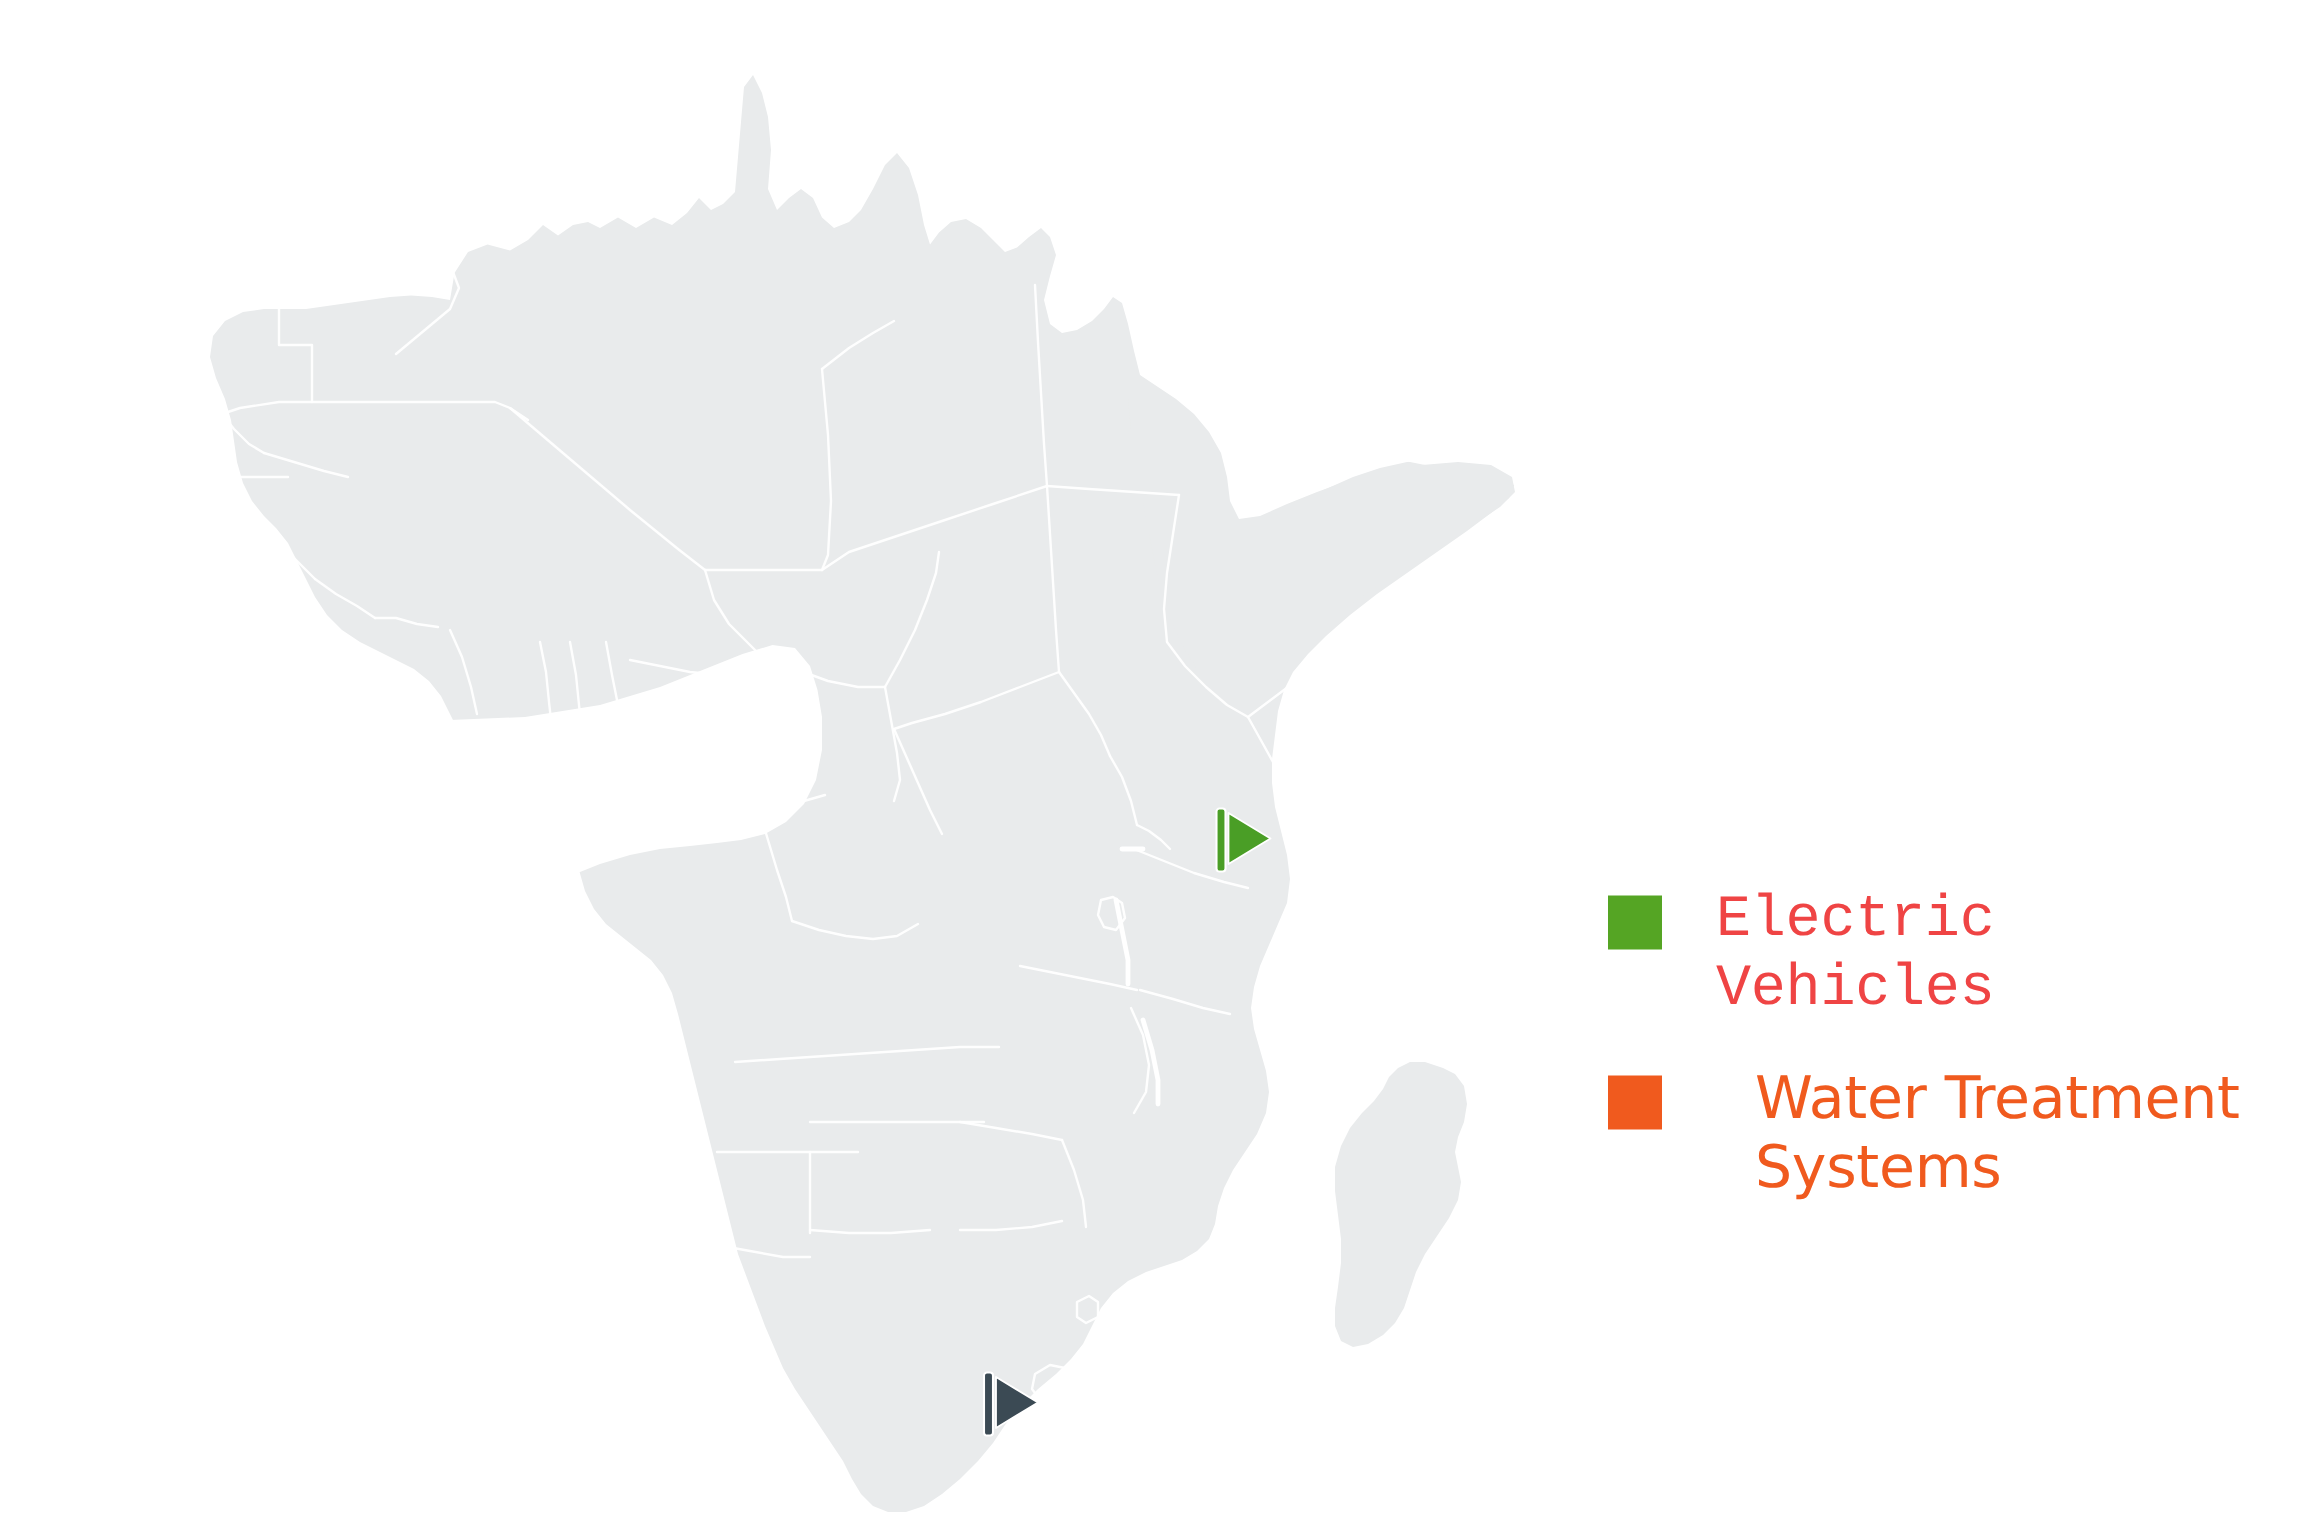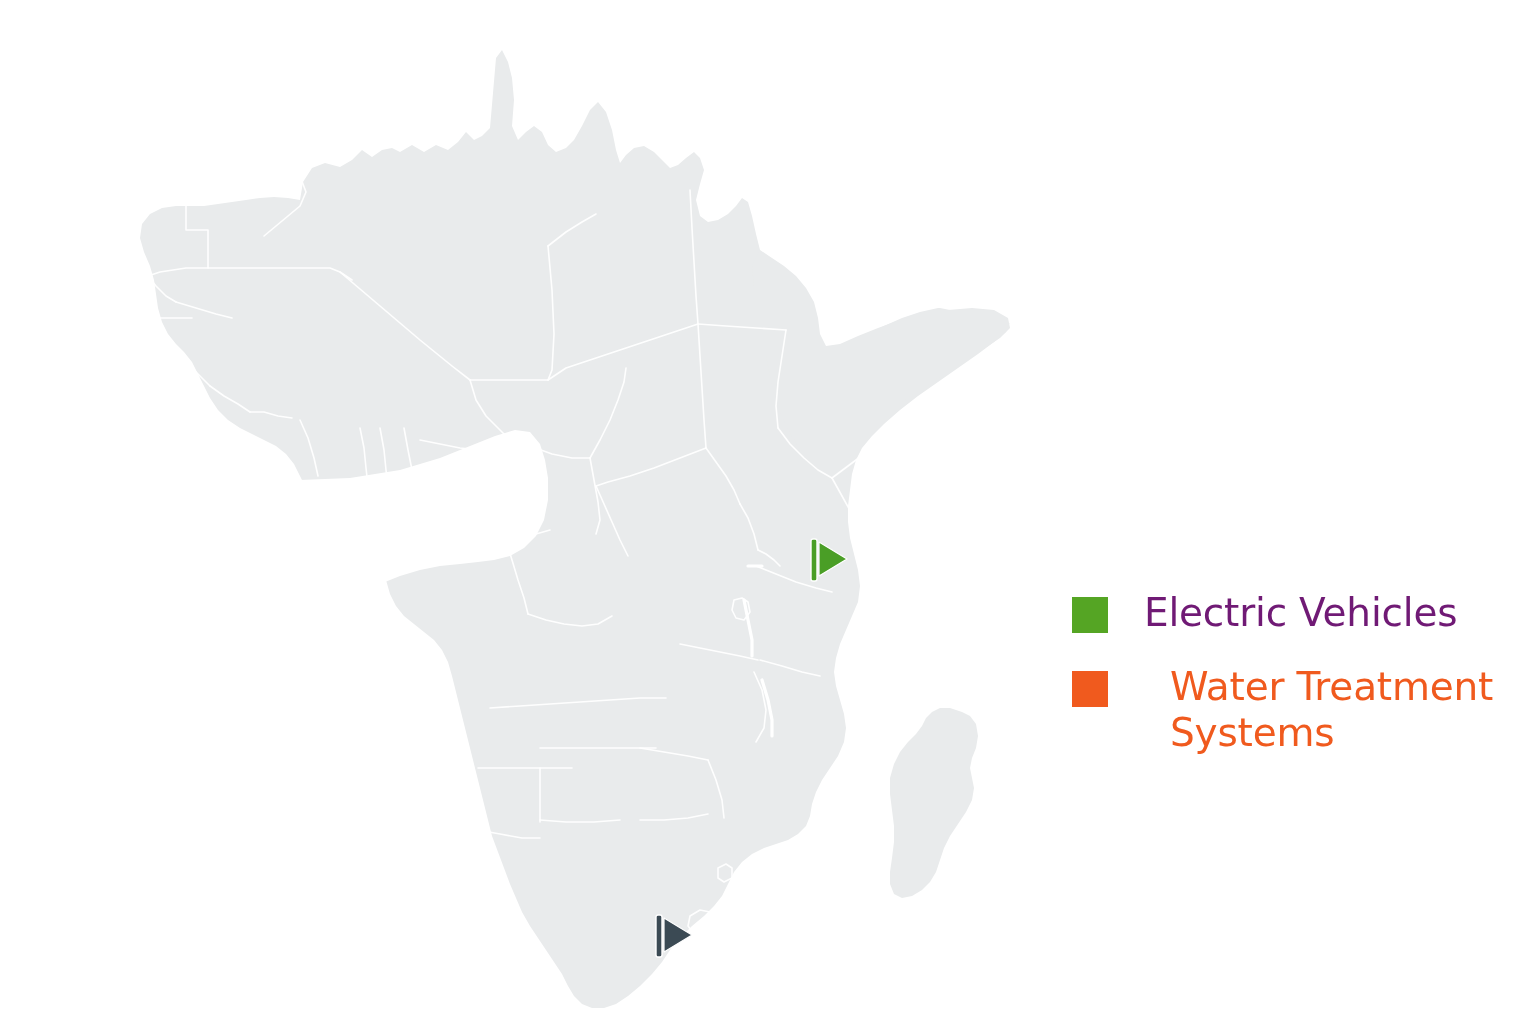--- a/index.html
+++ b/index.html
@@ -260,21 +260,21 @@
         <path d="M 11 4 L 39 21 L 11 38 Z" fill="#3b4a54" stroke="#ffffff" stroke-width="1.2" stroke-linejoin="round"></path>
       </svg>
     </div>
   </div>
 
   <div id="legend">
 
 
     <div class="legend-row">
       <div class="legend-swatch" style="background:#55a524;"></div>
-      <div class="legend-label" style="color:#701a75;">Electric Vehicles</div>
+      <div class="legend-label" style="color:#ef4444;font-family:Liberation Mono, monospace;">Electric Vehicles</div>
     </div>
 
     <div class="legend-row">
       <div class="legend-swatch" style="background:#f05a1e;"></div>
       <div class="legend-label" style="color:#f05a1e;">Water Treatment Systems</div>
     </div>
 
   </div>
 </div>
 

